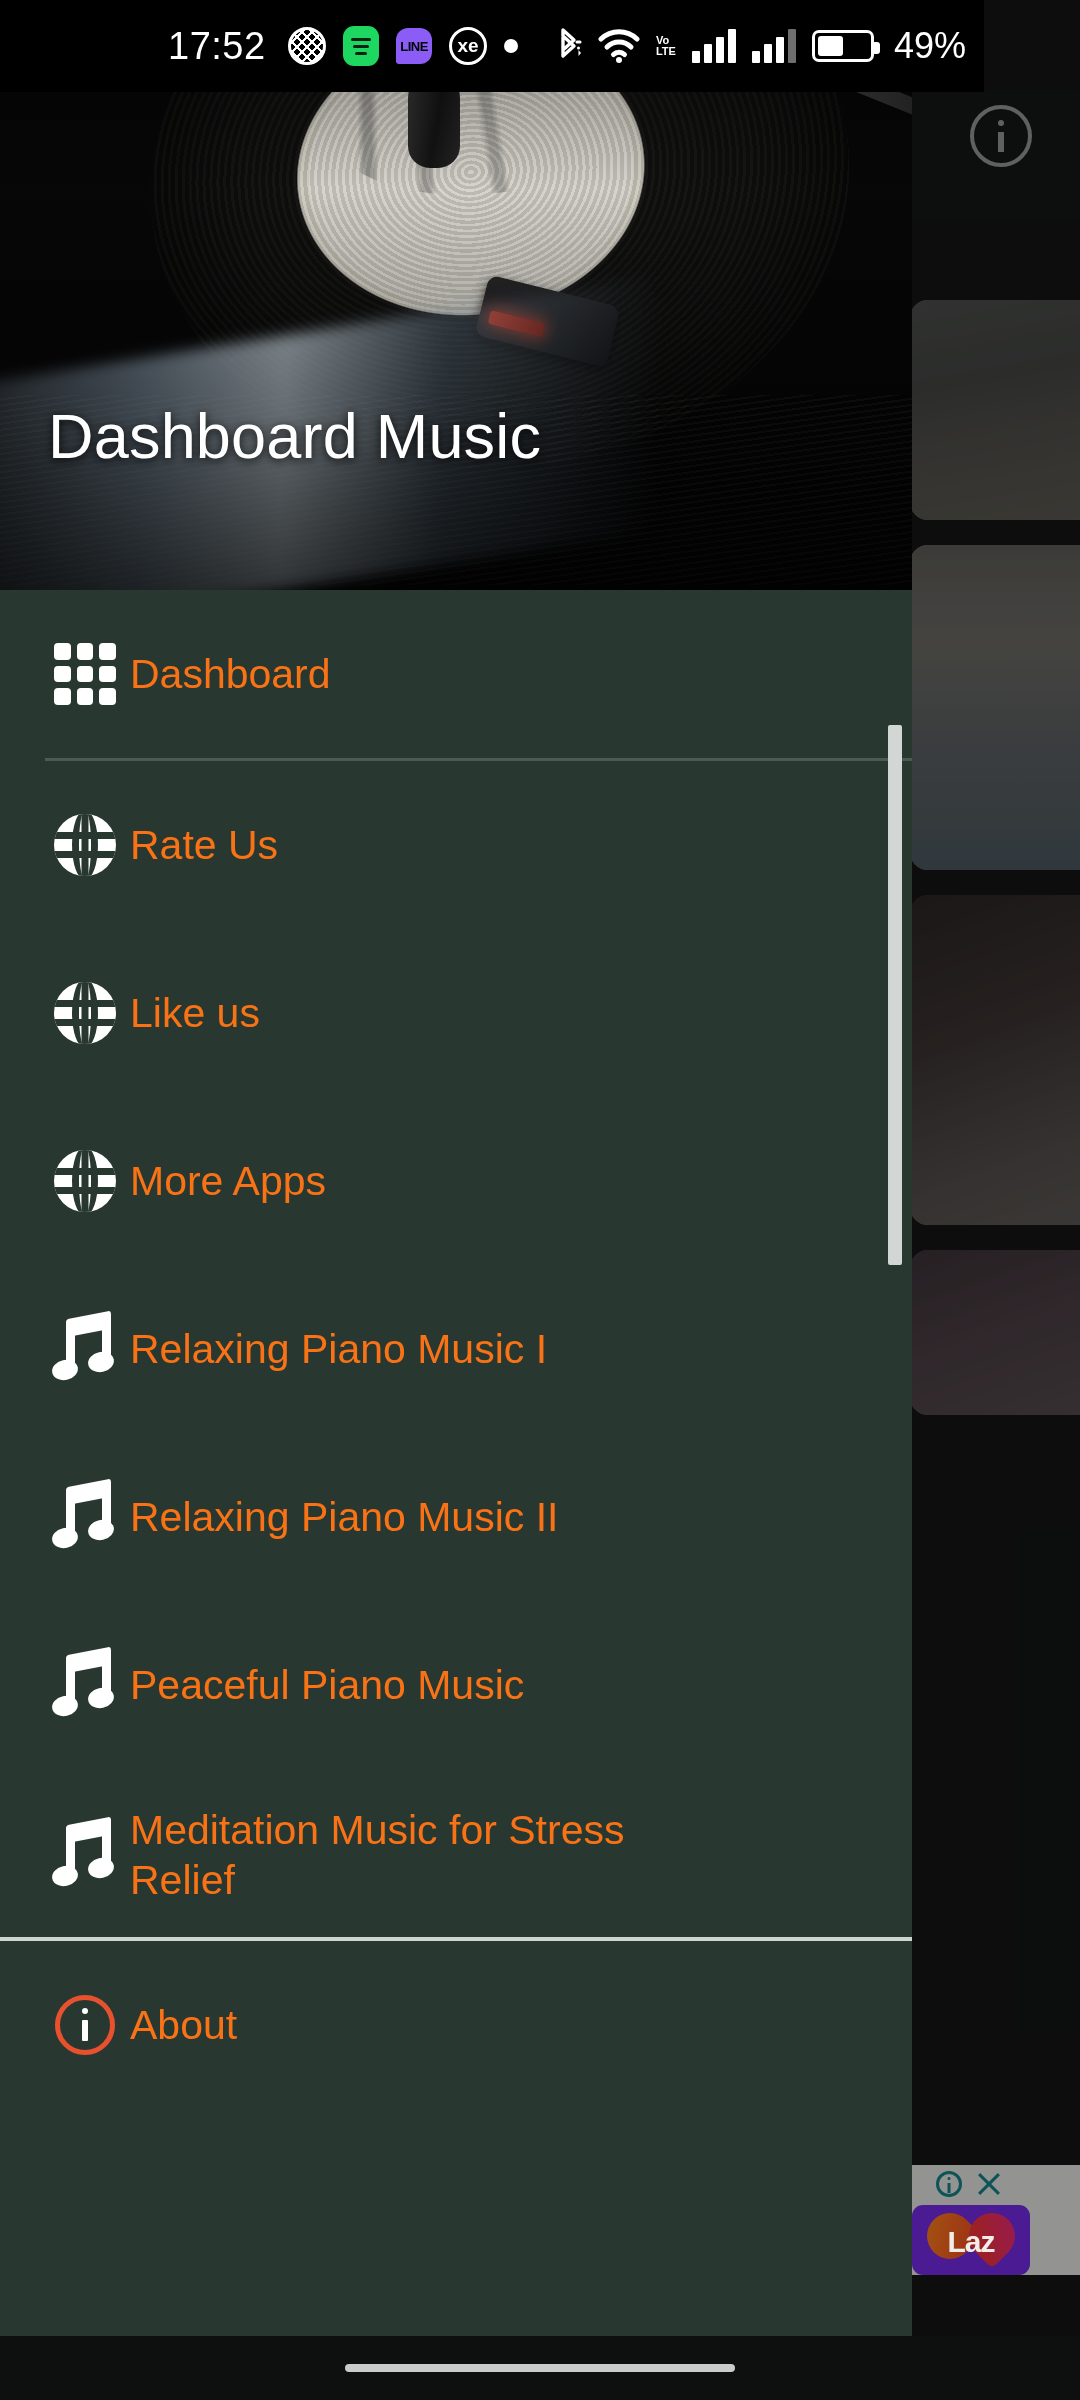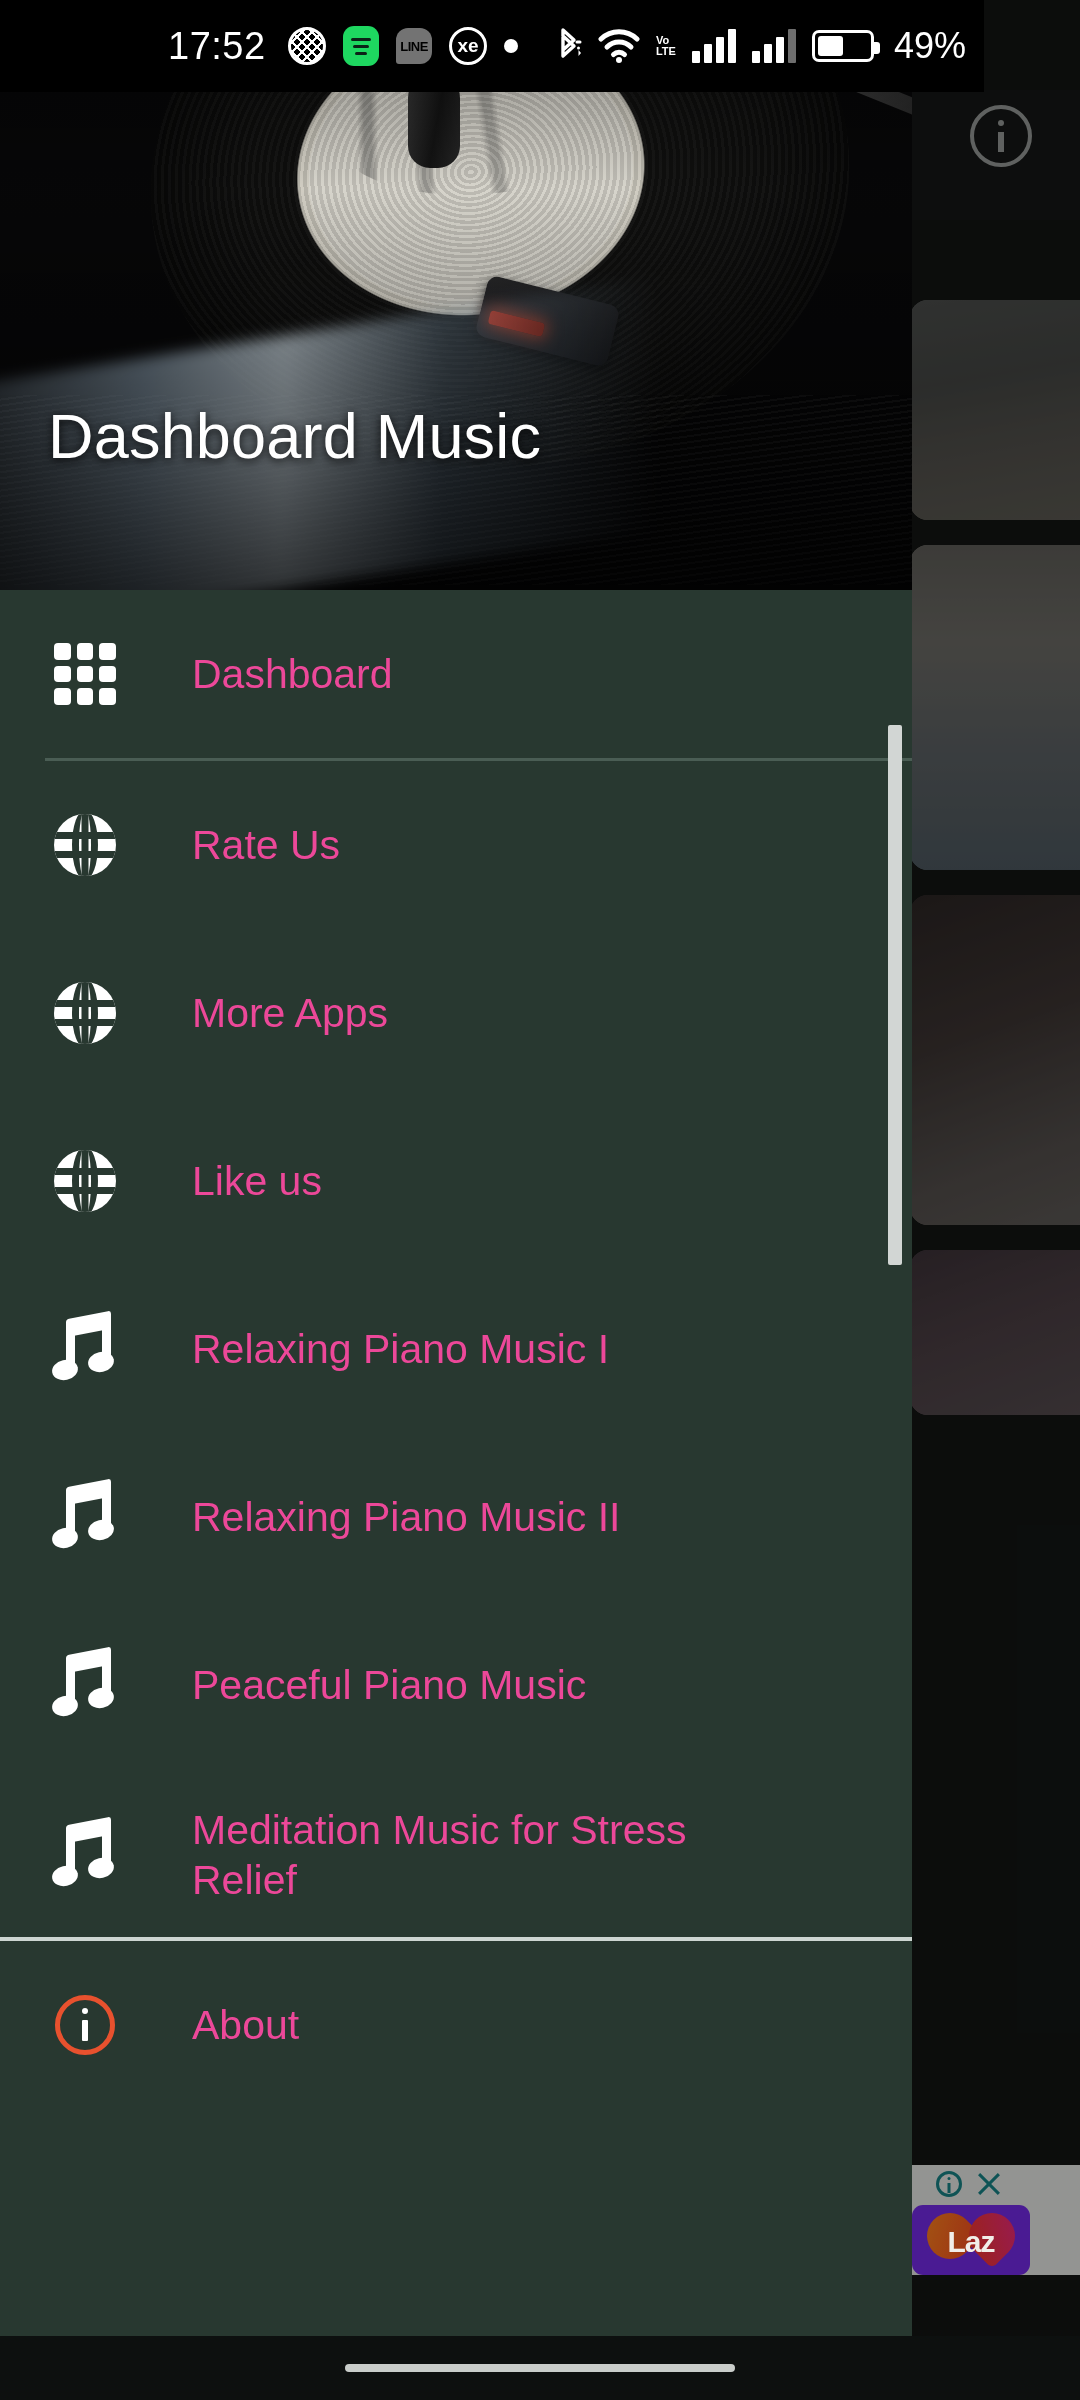--- a/index.html
+++ b/index.html
@@ -205,22 +205,21 @@
     height:168px;
     padding-left:40px;
   }
   .nav-item.two-line { height:auto; min-height:168px; padding-top:28px; padding-bottom:24px; }
 
   .nav-icon {
     width:90px; min-width:90px;
     display:flex; align-items:center; justify-content:center;
   }
   .nav-label {
-    margin-left:62px;
-    color:#ec4899;
+    color:#f97316;
     font-size:41px;
     font-weight:300;
     line-height:1.22;
     max-width:600px;
   }
 
   .divider {
     height:3px;
     margin-left:45px;
     background:#4a5d54;
@@ -314,21 +313,21 @@
   .sbi-spotify {
     width:36px; height:40px; border-radius:11px; background:#1ed760;
     display:flex; flex-direction:column; align-items:center;
     justify-content:center; gap:4px;
   }
   .sbi-spotify i { display:block; background:#0b2217; border-radius:2px; height:3px; }
   .sbi-spotify i:nth-child(1){width:20px;}
   .sbi-spotify i:nth-child(2){width:16px;}
   .sbi-spotify i:nth-child(3){width:12px;}
   .sbi-line {
-    width:36px; height:36px; border-radius:12px 12px 12px 3px; background:#737373;
+    width:36px; height:36px; border-radius:12px 12px 12px 3px; background:#8b5cf6;
     display:flex; align-items:center; justify-content:center;
     color:#000; font-size:13px; font-weight:700; letter-spacing:-0.5px;
   }
   .sbi-xe {
     width:38px; height:38px; border-radius:50%;
     border:3px solid #ffffff;
     display:flex; align-items:center; justify-content:center;
     color:#fff; font-size:19px; font-weight:600;
   }
   .sbi-dot { width:14px; height:14px; border-radius:50%; background:#ffffff; }
@@ -452,30 +451,30 @@
         </span>
         <span class="nav-label">Rate Us</span>
       </div>
 
       <div class="nav-item">
         <span class="nav-icon">
           <span class="ico-globe">
               <span class="globe-axis"></span>
             </span>
         </span>
-        <span class="nav-label">More Apps</span>
+        <span class="nav-label">Like us</span>
       </div>
 
       <div class="nav-item">
         <span class="nav-icon">
           <span class="ico-globe">
               <span class="globe-axis"></span>
             </span>
         </span>
-        <span class="nav-label">Like us</span>
+        <span class="nav-label">More Apps</span>
       </div>
 
       <div class="nav-item">
         <span class="nav-icon">
           <span class="ico-note">
               <span class="flag"></span>
               <span class="stem1"></span>
               <span class="stem2"></span>
               <span class="head1"></span>
               <span class="head2"></span>

